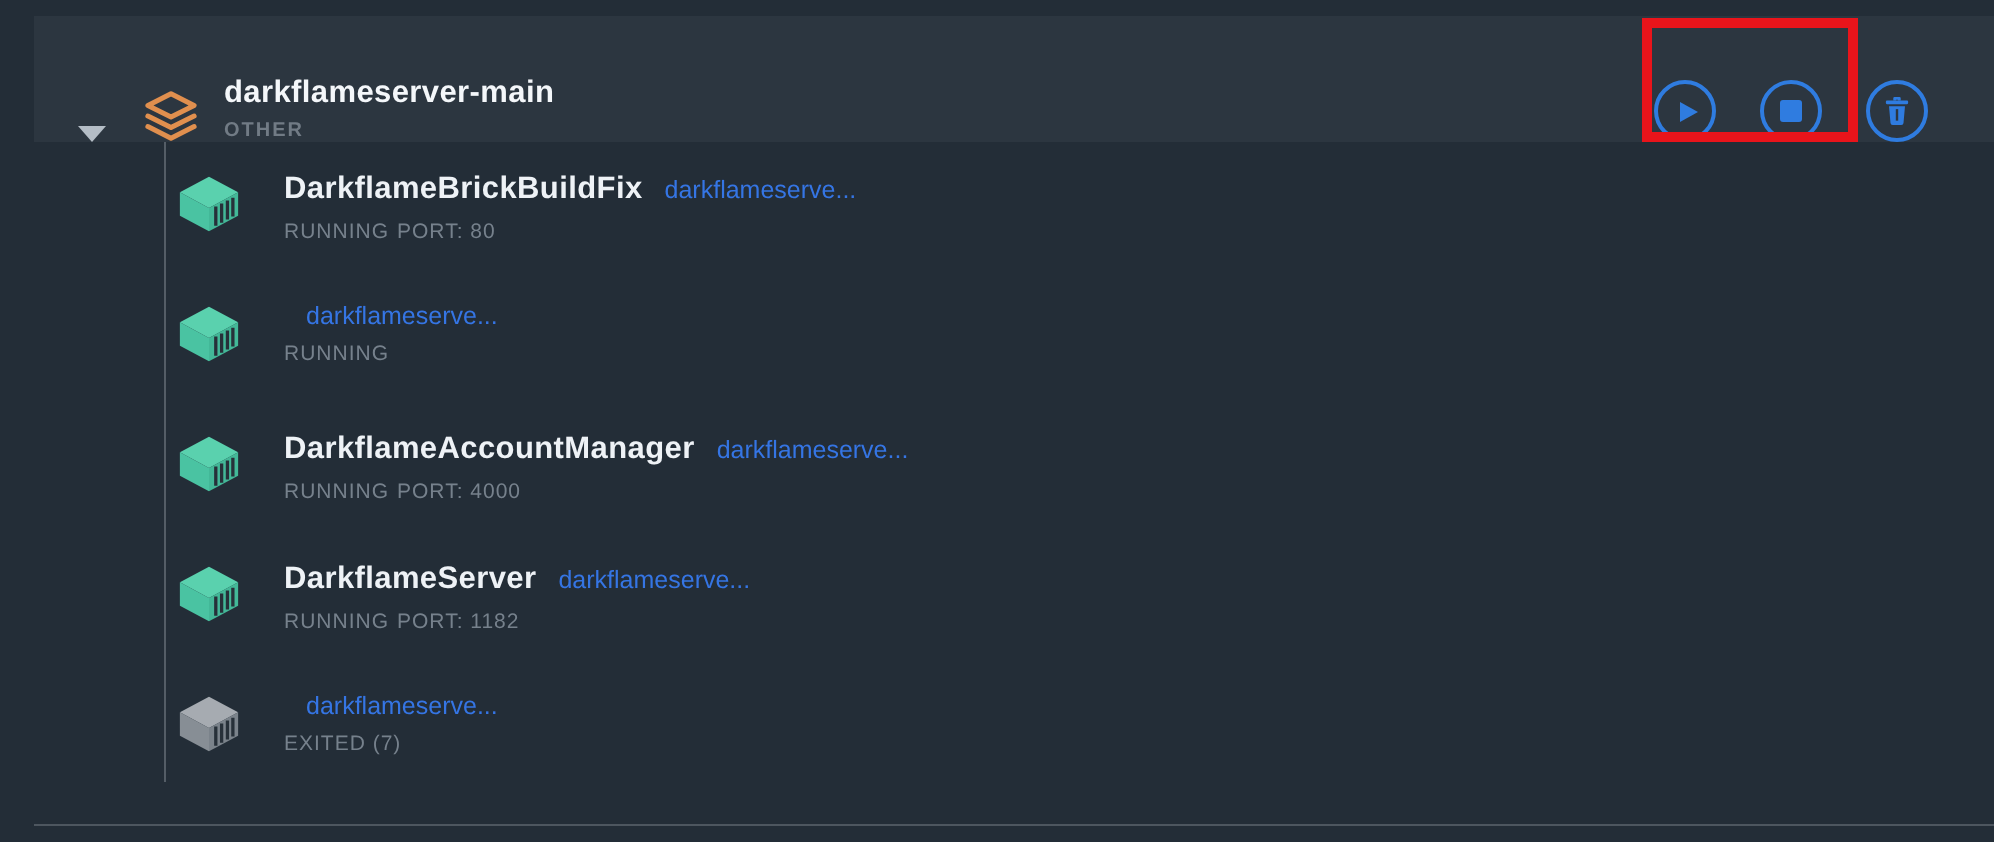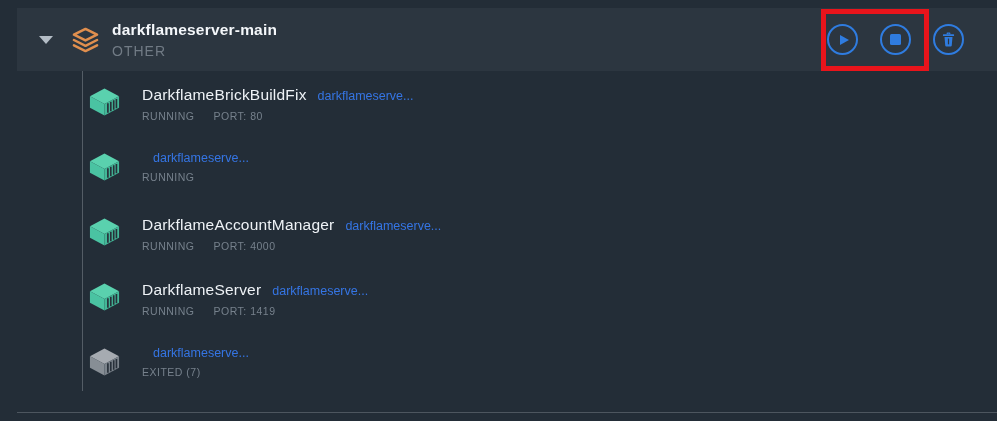--- a/index.html
+++ b/index.html
@@ -9,32 +9,32 @@
     font-family:"Liberation Sans", sans-serif;
     position:relative;
     overflow:hidden;
   }
   .stage { position:absolute; inset:0; }
 
   
   .stack-header {
     position:absolute; left:17px; top:8px; width:980px; height:63px;
     background:#2c3640;
-    display:flex; align-items:center;
+    display:flex; align-items:flex-end;
   }
   .caret {
     width:0; height:0; margin-left:22px;
     border-left:7px solid transparent; border-right:7px solid transparent;
     border-top:8px solid #b4bdc6;
     cursor:pointer;
   }
   .layers-icon { margin-left:19px; display:block; }
   .head-text { margin-left:13px; display:flex; flex-direction:column; }
   .head-title { color:#f4f7fa; font-size:15.5px; font-weight:700; letter-spacing:.2px; }
-  .head-sub { color:#717b85; font-size:14px; letter-spacing:1px; margin-top:4px; font-weight:400; }
+  .head-sub { color:#717b85; font-size:10px; letter-spacing:1px; margin-top:4px; font-weight:700; }
 
   .actions { margin-left:auto; margin-right:33px; display:flex; align-items:center; gap:22px; }
   .action-btn {
     width:31px; height:31px; border-radius:50%;
     border:2px solid #2f7ce0; background:transparent;
     display:flex; align-items:center; justify-content:center;
     cursor:pointer; padding:0;
   }
   .play-glyph {
     width:0; height:0; margin-left:3px;
@@ -49,24 +49,24 @@
     border:5px solid #e9141b; z-index:5; pointer-events:none;
   }
 
   
   .vline { position:absolute; left:82px; top:71px; width:1px; height:320px; background:#545d66; }
   #rows { position:absolute; left:0; top:86px; right:0; }
   .row { height:65px; display:flex; align-items:flex-start; padding-left:88px; }
   .cube-icon { margin-top:1px; flex:0 0 auto; display:block; }
   .row-text { margin-left:21px; display:flex; flex-direction:column; }
   .name-line { display:flex; align-items:baseline; }
-  .c-name { color:#eef2f6; font-size:15.5px; font-weight:400; letter-spacing:.2px; }
+  .c-name { color:#eef2f6; font-size:15.5px; font-weight:700; letter-spacing:.2px; }
   .c-link { color:#3575e4; font-size:12.5px; margin-left:11px; text-decoration:none; cursor:pointer; }
   .status-line { margin-top:6px; font-size:10.5px; letter-spacing:.5px; color:#76818c; display:flex; }
-  .c-port { margin-left:19px; }
+  .c-port { margin-left:4px; }
 
   
   .running .face-top { fill:#5ad1ae; }
   .running .face-left { fill:#4ac3a2; }
   .running .face-right { fill:#43b898; }
   .exited .face-top { fill:#a6abb1; }
   .exited .face-left { fill:#878e95; }
   .exited .face-right { fill:#7b838b; }
   .cube-stripes { stroke:#273039; stroke-width:1.7; fill:none; }
 
@@ -180,21 +180,21 @@
         <path class="face-right" d="M32 9 L17 17 L17 29 L32 21 Z"></path>
         <path class="cube-stripes" d="M20.5 16.3 V26.2 M23.5 14.8 V24.6 M26.5 13.2 V23 M29.3 11.8 V21.5"></path>
       </svg>
       <div class="row-text">
         <div class="name-line">
           <span class="c-name">DarkflameServer</span>
           <a class="c-link">darkflameserve...</a>
         </div>
         <div class="status-line">
           <span class="c-status">RUNNING</span>
-          <span class="c-port">PORT: 1419</span>
+          <span class="c-port">PORT: 1182</span>
         </div>
       </div>
     </div>
 
     <div class="row exited">
       <svg class="cube-icon" width="33" height="30" viewBox="0 0 34 30">
         <path class="face-top" d="M17 1 L32 9 L17 17 L2 9 Z"></path>
         <path class="face-left" d="M2 9 L17 17 L17 29 L2 21 Z"></path>
         <path class="face-right" d="M32 9 L17 17 L17 29 L32 21 Z"></path>
         <path class="cube-stripes" d="M20.5 16.3 V26.2 M23.5 14.8 V24.6 M26.5 13.2 V23 M29.3 11.8 V21.5"></path>

